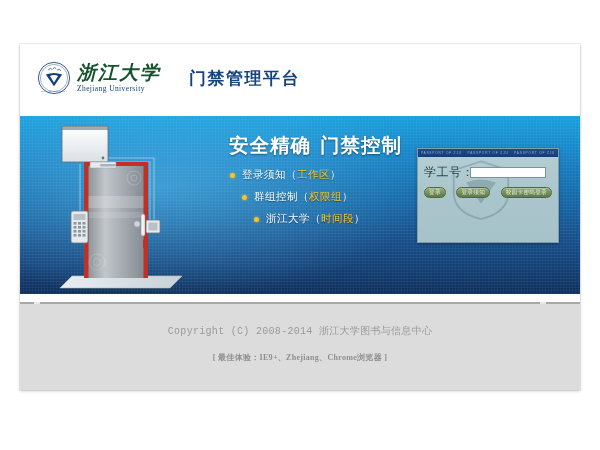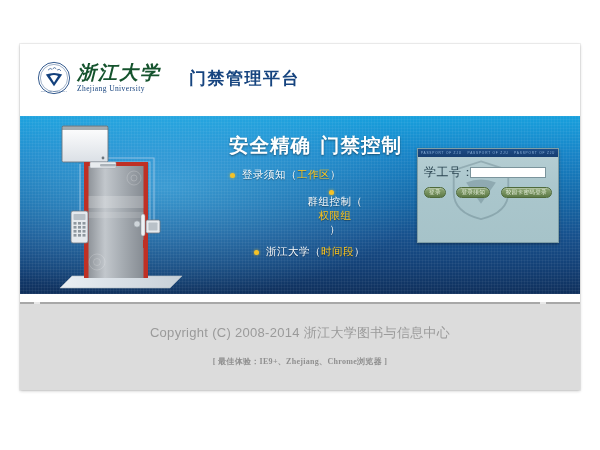--- a/index.html
+++ b/index.html
@@ -141,21 +141,21 @@
   .bullet-row {
     display: flex;
     align-items: center;
     font-size: 10.5px;
     color: #ffffff;
     margin-bottom: 8px;
     white-space: nowrap;
     text-shadow: 0 1px 1px rgba(0,0,0,0.4);
   }
   .bullet-row.i0 { padding-left: 22px; }
-  .bullet-row.i1 { padding-left: 34px; flex-direction: column; }
+  .bullet-row.i1 { padding-left: 34px; }
   .bullet-row.i2 { padding-left: 46px; }
   .dot {
     width: 5px; height: 5px;
     border-radius: 50%;
     background: #f5c227;
     margin-right: 7px;
     flex: 0 0 5px;
     box-shadow: 0 0 3px rgba(245,194,39,0.8);
   }
   .bullet-main { color: #ffffff; letter-spacing: 0.5px; }
@@ -306,22 +306,22 @@
     background: #e8e8e8;
     width: 6px;
   }
   .footer-line {
     text-align: center;
     color: #9a9a9a;
     white-space: nowrap;
   }
   .footer-copyright {
     margin-top: 20px;
-    font-size: 13px;
-    font-family: Liberation Sans, sans-serif;
+    font-size: 10px;
+    font-family: Liberation Mono, monospace;
     letter-spacing: 0.3px;
   }
   .footer-browser {
     margin-top: 14px;
     font-size: 8px;
     font-family: "Liberation Serif", "DejaVu Serif", serif;
     color: #8f8f8f;
     font-weight: bold;
     letter-spacing: 0.3px;
   }

